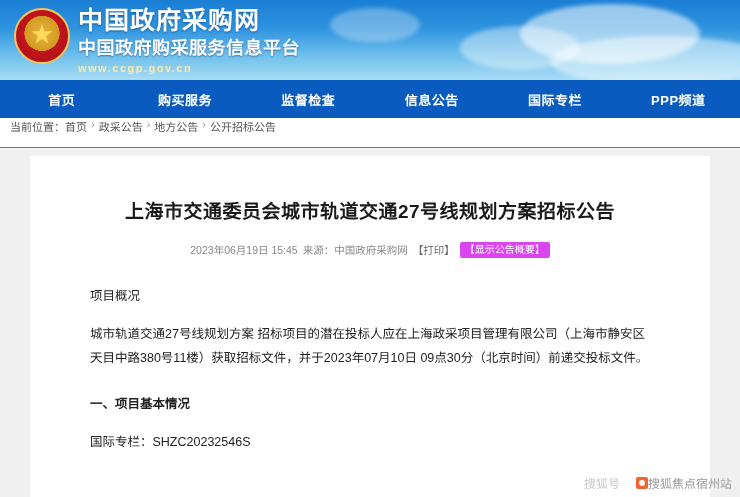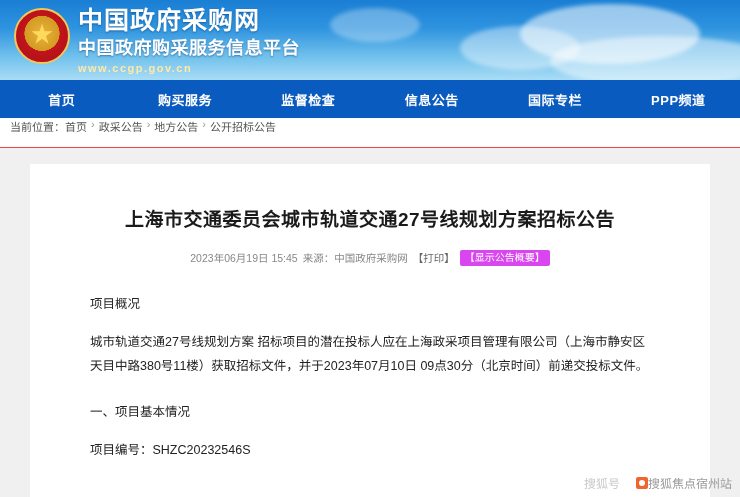--- a/index.html
+++ b/index.html
@@ -131,21 +131,21 @@
   .breadcrumb .crumb { color: #555555; cursor: pointer; }
   .breadcrumb .crumb.plain { cursor: default; }
   .breadcrumb .sep { margin: 0 4px; color: #999999; }
 
   
   .page-bg {
     width: 740px;
     height: 349px;
     background: #f0f0f0;
     box-sizing: border-box;
-    padding: 16px 30px 0 30px;
+    padding: 8px 30px 0 30px;
     position: relative;
   }
   .article {
     width: 680px;
     height: 341px;
     background: #ffffff;
     box-sizing: border-box;
     padding: 30px 40px 0 40px;
     overflow: hidden;
     position: relative;
@@ -187,21 +187,21 @@
     padding: 0 20px;
     color: #222222;
   }
   .content p {
     margin: 0 0 14px 0;
     font-size: 12.5px;
     line-height: 24px;
     color: #222222;
   }
   .content p.strong {
-    font-weight: normal;
+    font-weight: bold;
     margin-top: 22px;
   }
 
   
   .wm-right {
     position: absolute;
     right: 8px;
     bottom: 6px;
     font-size: 12px;
     color: #9a9a9a;
@@ -281,21 +281,21 @@
       <span>2023年06月19日 15:45</span>
       <span>来源：中国政府采购网</span>
       <span class="print">【打印】</span>
       <span class="summary-badge">【显示公告概要】</span>
     </div>
 
     <div class="content">
       <p>项目概况</p>
       <p>城市轨道交通27号线规划方案 招标项目的潜在投标人应在上海政采项目管理有限公司（上海市静安区天目中路380号11楼）获取招标文件，并于2023年07月10日 09点30分（北京时间）前递交投标文件。</p>
       <p class="strong">一、项目基本情况</p>
-      <p>项目编号：SHZC20232546S</p>
+      <p>国际专栏：SHZC20232546S</p>
     </div>
 
   </div>
 
   <div class="wm-light">搜狐号</div>
 
   <div class="wm-right">
     <span class="dot"></span>
     <span>搜狐焦点宿州站</span>
   </div>

